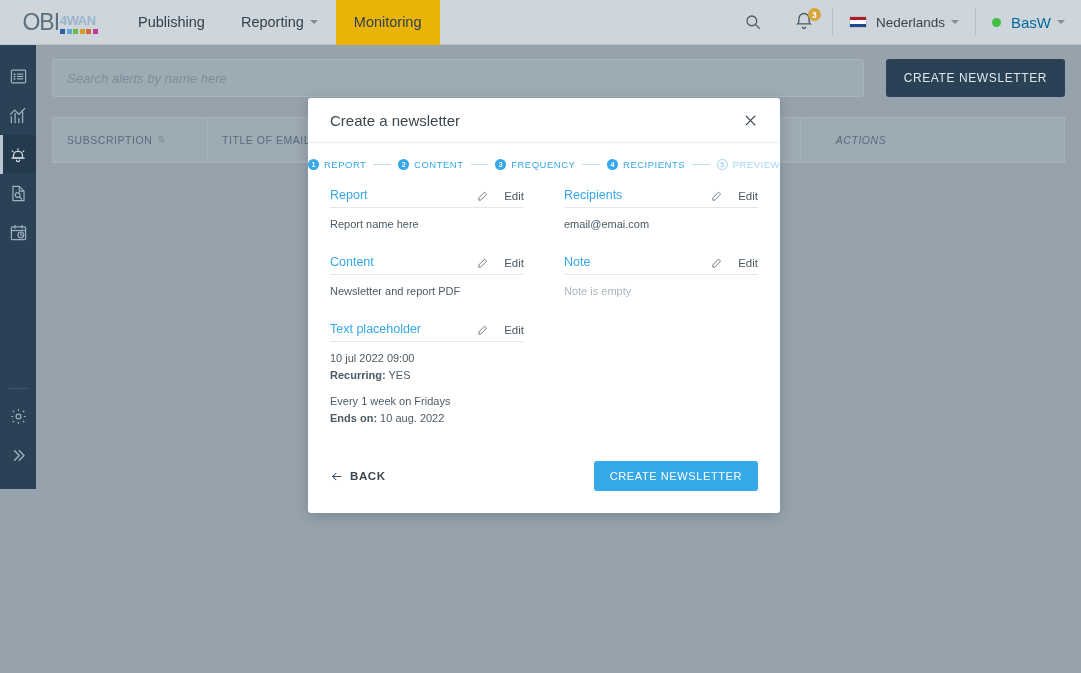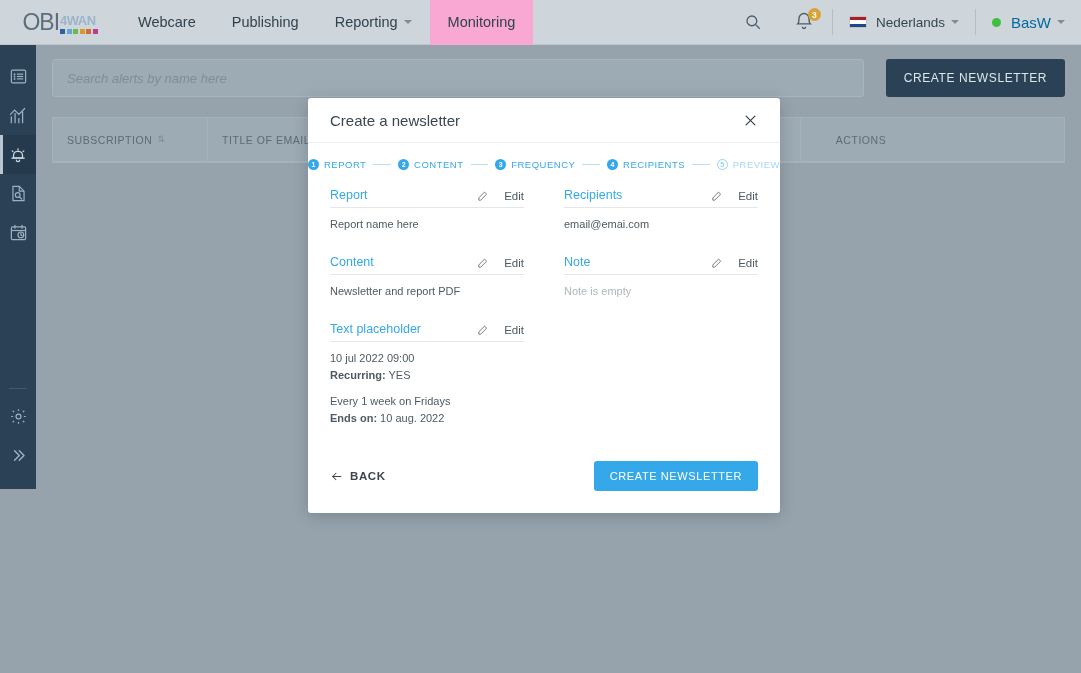--- a/index.html
+++ b/index.html
@@ -32,21 +32,21 @@
   }
   .logo-dots { display: flex; gap: 1.5px; }
   .logo-dots i { width: 5px; height: 5px; display: block; }
 
   .navitems { display: flex; align-items: stretch; height: 45px; }
   .navitem {
     display: flex; align-items: center; padding: 0 18px;
     font-size: 14.5px; color: #31424f; height: 45px;
     cursor: pointer; white-space: nowrap;
   }
-  .navitem.active { background: #f9a8d4; justify-content: center; }
+  .navitem.active { background: #eab308; justify-content: center; }
   .caret {
     display: inline-block; margin-left: 6px;
     width: 0; height: 0;
     border-left: 4.5px solid transparent;
     border-right: 4.5px solid transparent;
     border-top: 4.5px solid #7e8d98;
   }
 
   .top-right { margin-left: auto; display: flex; align-items: center; height: 45px; }
   .tr-cell { display: flex; align-items: center; padding: 0 16px; height: 45px; cursor: pointer; }
@@ -112,21 +112,21 @@
   .table {
     margin: 20px 16px 0 16px;
     background: #9dabb5; border: 1px solid #a6b2bb;
   }
   .thead { display: flex; height: 44px; align-items: center; border-bottom: 1px solid #a6b2bb; }
   .th {
     font-size: 10.5px; letter-spacing: .55px; color: #5b6b77;
     padding: 0 14px; display: flex; align-items: center; gap: 5px;
     height: 44px; border-right: 1px solid #a6b2bb;
   }
-  .th:last-child { border-right: none; }
+  .th:last-child { border-right: none; font-style: italic; }
   .sort-ico { display: inline-block; font-size: 9px; color: #7d8c97; line-height: 1; }
   .trow { display: flex; height: 48px; align-items: center; }
   .td {
     padding: 0 14px; display: flex; align-items: center;
     height: 48px; border-right: 1px solid #a6b2bb; font-size: 12.5px; color: #5b6b77;
   }
   .td:last-child { border-right: none; }
   .toggle {
     width: 34px; height: 16px; border-radius: 9px;
     border: 1px solid #b7c1c9; background: #aab6bf; position: relative;
@@ -233,23 +233,20 @@
               <i style="background: rgb(111, 184, 74);"></i>
               <i style="background: rgb(215, 154, 43);"></i>
               <i style="background: rgb(210, 105, 58);"></i>
               <i style="background: rgb(192, 57, 143);"></i>
             </span>
         </span>
       </div>
     </div>
 
     <div class="navitems" id="nav-items">
-        <div class="navitem">
-          <span>Webcare</span>
-        </div>
         <div class="navitem">
           <span>Publishing</span>
         </div>
         <div class="navitem">
           <span>Reporting</span>
           <span class="caret"></span>
         </div>
         <div class="navitem active">
           <span>Monitoring</span>
         </div>

